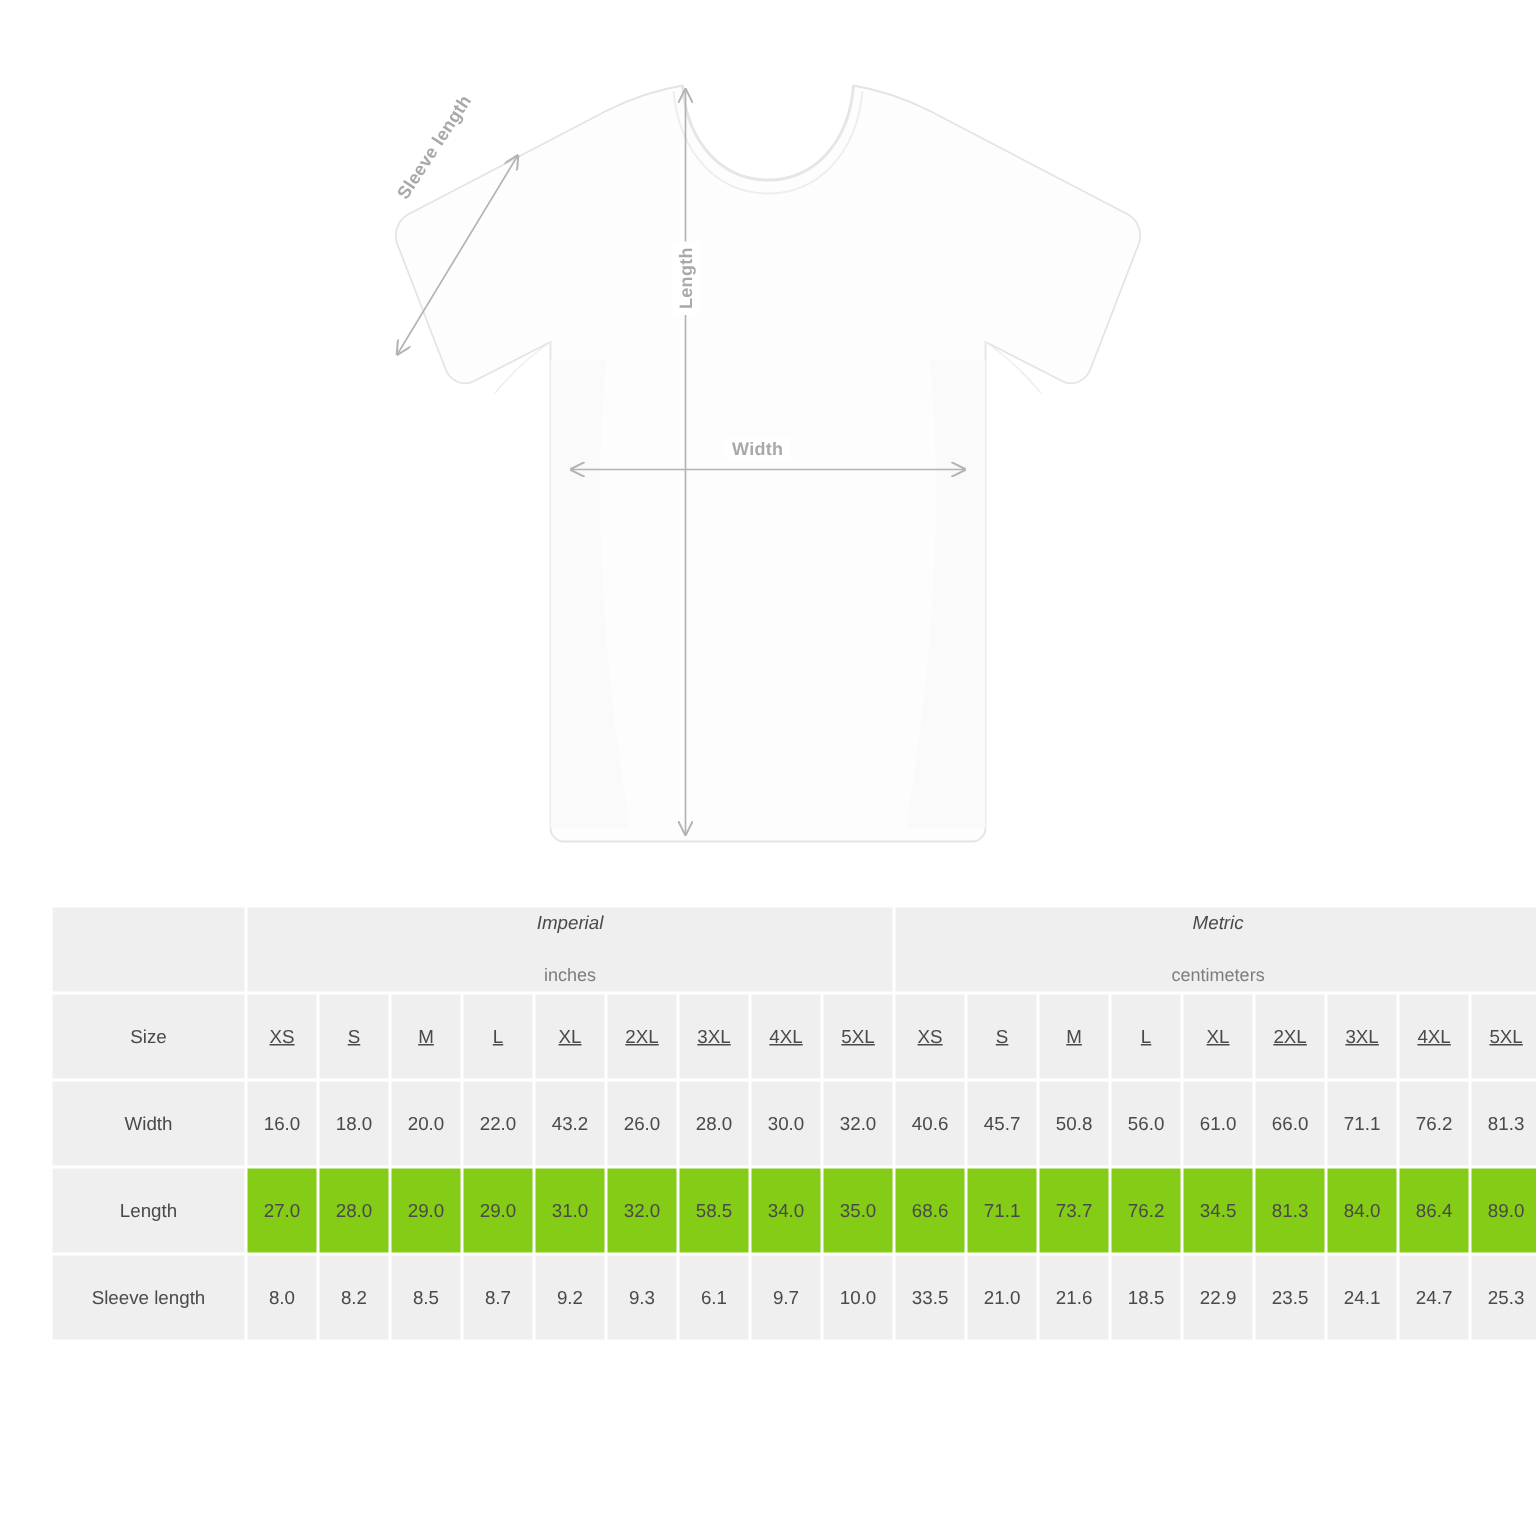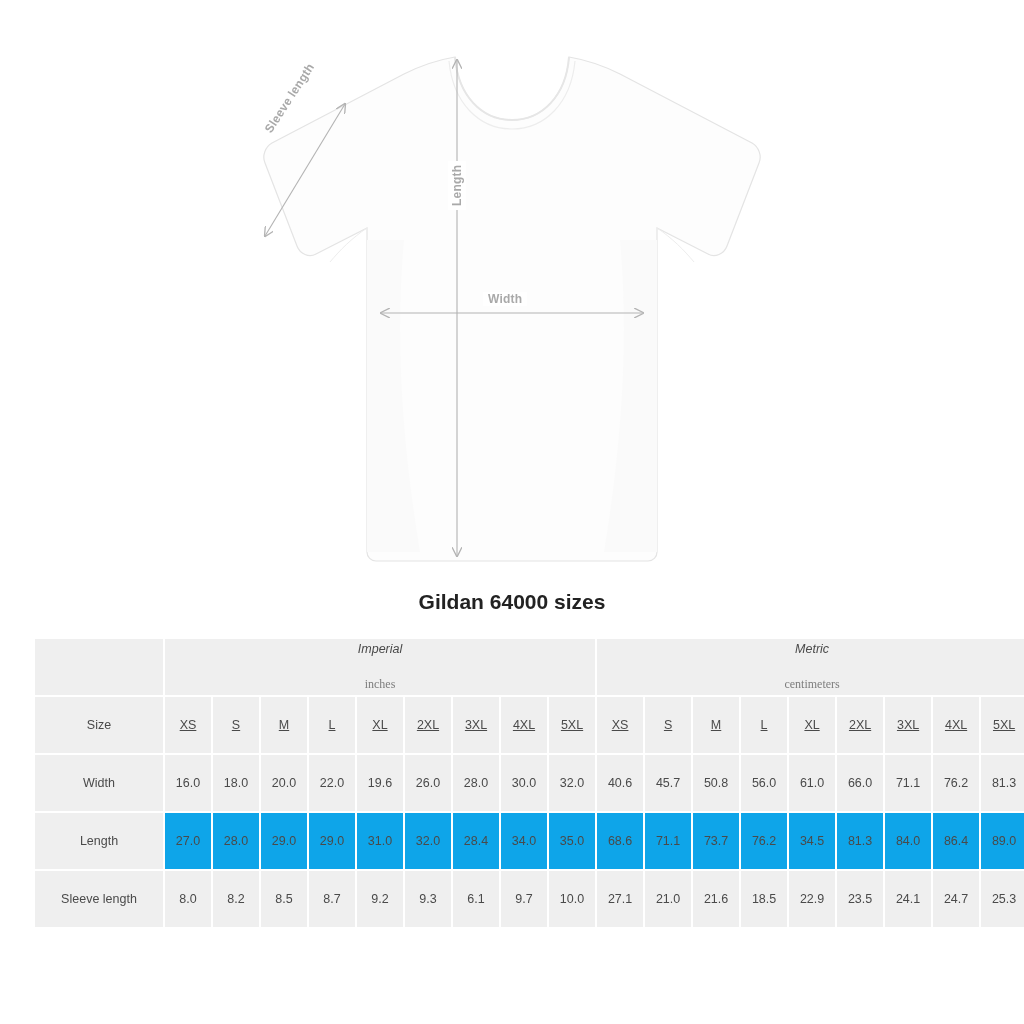--- a/index.html
+++ b/index.html
@@ -111,21 +111,20 @@
     line-height: 1.25;
     height: 70px;
   }
   .unit-head .unit-sub {
     display: block;
     font-size: 12px;
     font-style: normal;
     font-weight: normal;
     color: #7d7d7d;
     margin-top: 19px;
-    font-family: Liberation Serif, serif;
   }
   .row-head {
     font-weight: bold;
     color: #3d3d3d;
     font-size: 13px;
   }
   .corner-cell {
     font-weight: bold;
     color: #3d3d3d;
     font-size: 13px;
@@ -135,21 +134,21 @@
     color: #3d3d3d;
     font-size: 13px;
     background: #efefef;
     text-decoration: underline;
   }
   .val-cell {
     background: #f7f7f7;
     margin-left: 46px;
   }
   .val-cell.alt {
-    background: #0ea5e9;
+    background: #84cc16;
   }
   col.firstcol { width: 128px; }
   col.datacol { width: 46px; }
 </style>
 </head>
 <body>
 
 <div class="page">
 
   <div class="shirt-area">
@@ -200,21 +199,20 @@
 
       <line x1="345" y1="104" x2="265" y2="236" stroke="#b3b3b3" stroke-width="1.1" marker-start="url(#arrB)" marker-end="url(#arrA)"></line>
     </svg>
 
     <div class="dim-label width-label">Width</div>
     <div class="dim-label length-label">Length</div>
     <div class="dim-label sleeve-label">Sleeve length</div>
   </div>
 
   <div class="heading-wrap">
-    <h1 class="chart-title">Gildan 64000 sizes</h1>
   </div>
 
   <div class="table-wrap">
     <table class="size-table">
       <colgroup>
         <col class="firstcol">
         <col class="datacol">
           <col class="datacol">
           <col class="datacol">
           <col class="datacol">
@@ -267,21 +265,21 @@
           <td class="size-head">5XL</td>
         </tr>
       </thead>
       <tbody>
         <tr>
           <td class="row-head">Width</td>
           <td class="val-cell">16.0</td>
           <td class="val-cell">18.0</td>
           <td class="val-cell">20.0</td>
           <td class="val-cell">22.0</td>
-          <td class="val-cell">19.6</td>
+          <td class="val-cell">43.2</td>
           <td class="val-cell">26.0</td>
           <td class="val-cell">28.0</td>
           <td class="val-cell">30.0</td>
           <td class="val-cell">32.0</td>
           <td class="val-cell">40.6</td>
           <td class="val-cell">45.7</td>
           <td class="val-cell">50.8</td>
           <td class="val-cell">56.0</td>
           <td class="val-cell">61.0</td>
           <td class="val-cell">66.0</td>
@@ -290,21 +288,21 @@
           <td class="val-cell">81.3</td>
         </tr>
         <tr>
           <td class="row-head">Length</td>
           <td class="val-cell alt">27.0</td>
           <td class="val-cell alt">28.0</td>
           <td class="val-cell alt">29.0</td>
           <td class="val-cell alt">29.0</td>
           <td class="val-cell alt">31.0</td>
           <td class="val-cell alt">32.0</td>
-          <td class="val-cell alt">28.4</td>
+          <td class="val-cell alt">58.5</td>
           <td class="val-cell alt">34.0</td>
           <td class="val-cell alt">35.0</td>
           <td class="val-cell alt">68.6</td>
           <td class="val-cell alt">71.1</td>
           <td class="val-cell alt">73.7</td>
           <td class="val-cell alt">76.2</td>
           <td class="val-cell alt">34.5</td>
           <td class="val-cell alt">81.3</td>
           <td class="val-cell alt">84.0</td>
           <td class="val-cell alt">86.4</td>
@@ -314,21 +312,21 @@
           <td class="row-head">Sleeve length</td>
           <td class="val-cell">8.0</td>
           <td class="val-cell">8.2</td>
           <td class="val-cell">8.5</td>
           <td class="val-cell">8.7</td>
           <td class="val-cell">9.2</td>
           <td class="val-cell">9.3</td>
           <td class="val-cell">6.1</td>
           <td class="val-cell">9.7</td>
           <td class="val-cell">10.0</td>
-          <td class="val-cell">27.1</td>
+          <td class="val-cell">33.5</td>
           <td class="val-cell">21.0</td>
           <td class="val-cell">21.6</td>
           <td class="val-cell">18.5</td>
           <td class="val-cell">22.9</td>
           <td class="val-cell">23.5</td>
           <td class="val-cell">24.1</td>
           <td class="val-cell">24.7</td>
           <td class="val-cell">25.3</td>
         </tr>
       </tbody>

